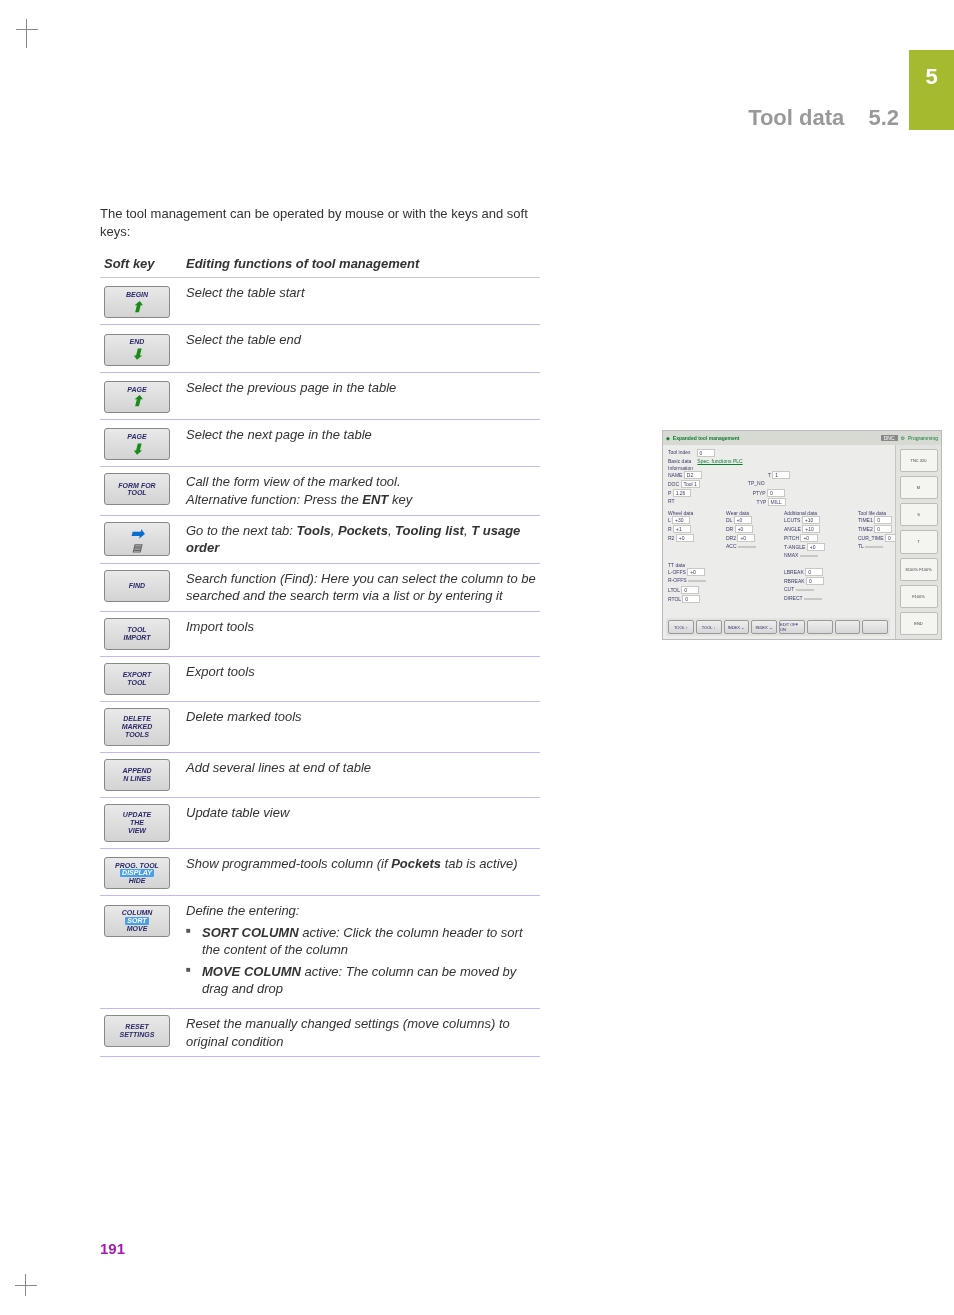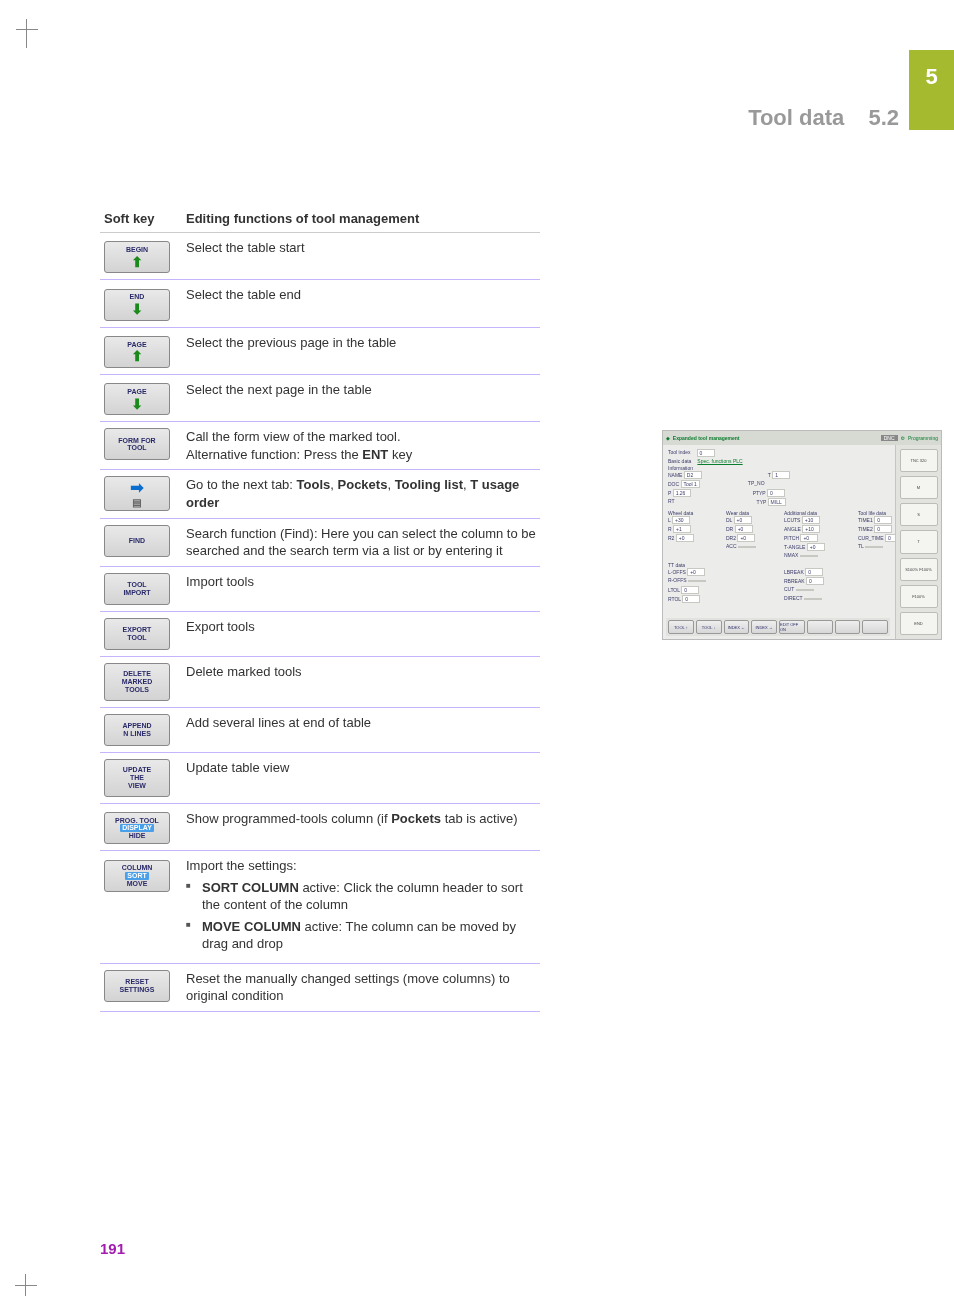--- a/index.html
+++ b/index.html
@@ -49,20 +49,21 @@
     margin-bottom: 4px;
   }
   .intro {
     font-size: 13px;
     margin-bottom: 10px;
     line-height: 1.35;
   }
   table.sk {
     border-collapse: collapse;
     width: 440px;
+    font-style: italic;
   }
   table.sk th {
     text-align: left;
     font-size: 13px;
     padding: 6px 4px;
     border-bottom: 1px solid #ccc;
   }
   table.sk td {
     padding: 6px 4px;
     border-bottom: 1px solid #c4b5fd;
@@ -219,20 +220,21 @@
 
 <div class="chapter-tab">5</div>
 
 <div class="section-header">
   <span>Tool data</span>
   <span class="num">5.2</span>
 </div>
 
 <div class="main">
   <div class="col-left">
+    <div class="intro">The tool management can be operated by mouse or with the keys and soft keys:</div>
 
     <table class="sk">
       <thead>
         <tr>
           <th>Soft key</th>
           <th>Editing functions of tool management</th>
         </tr>
       </thead>
       <tbody id="sk-body">
           <tr>
@@ -328,21 +330,21 @@
               </div></td>
             <td>Show programmed-tools column (if <b>Pockets</b> tab is active)</td>
           </tr>
           <tr>
             <td><div class="softkey">
                 <div>COLUMN</div>
                 <div class="sk-hl">SORT</div>
                 <div>MOVE</div>
               </div></td>
             <td>
-              <div>Import the settings:</div>
+              <div>Define the entering:</div>
               <ul class="bullets">
                 <li><b>SORT COLUMN</b> active: Click the column header to sort the content of the column</li>
                 <li><b>MOVE COLUMN</b> active: The column can be moved by drag and drop</li>
               </ul>
             </td>
           </tr>
           <tr>
             <td><div class="softkey">
                 <div>RESET</div>
                 <div>SETTINGS</div>

